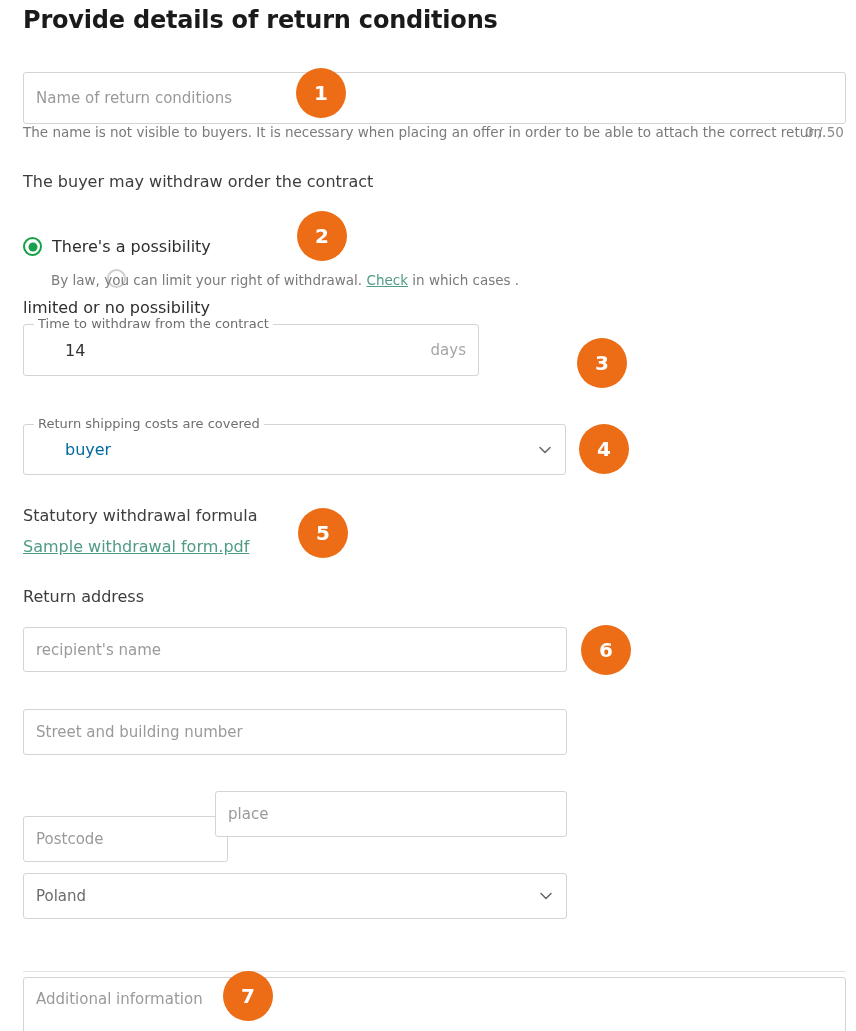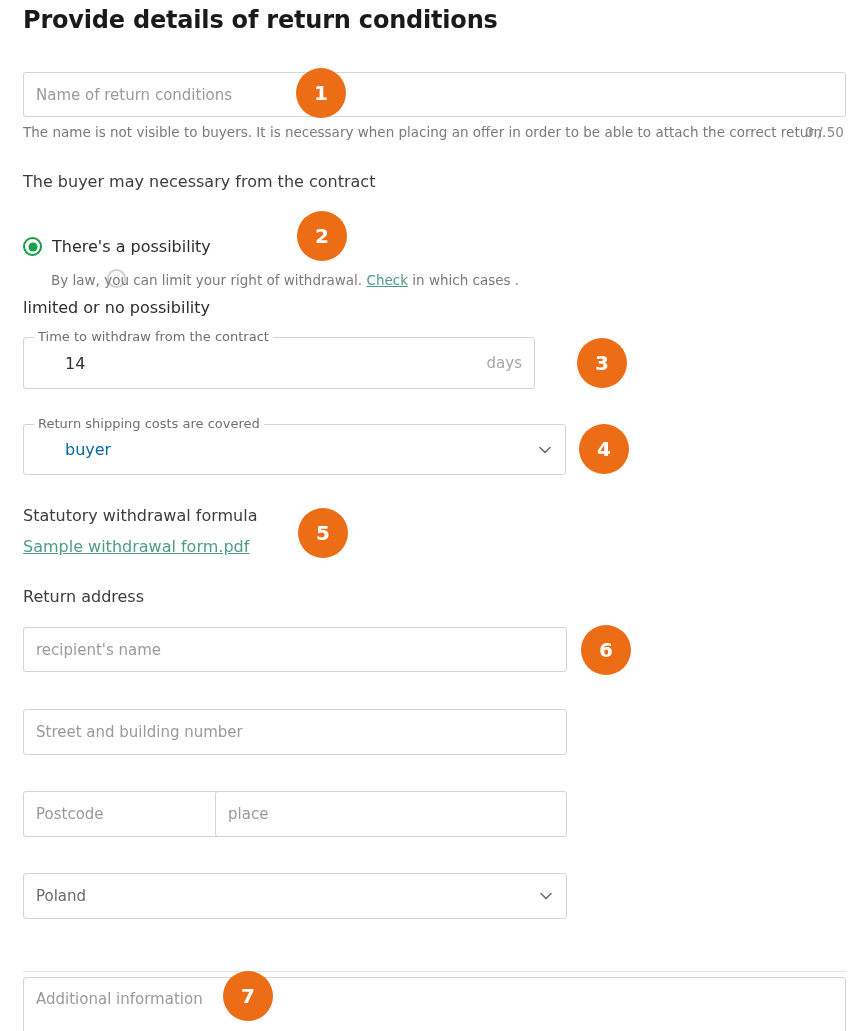--- a/index.html
+++ b/index.html
@@ -185,43 +185,43 @@
     z-index: 20;
   }
 </style>
 </head>
 <body>
 
 <div id="page">
 
   <div class="page-title">Provide details of return conditions</div>
 
-  <div class="field" style="left:23px; top:72px; width:823px; height:45px;">
+  <div class="field" style="left:23px; top:72px; width:823px; height:52px;">
     <span class="ph">Name of return conditions</span>
   </div>
   <div class="helper" style="left:23px; top:124px;">The name is not visible to buyers. It is necessary when placing an offer in order to be able to attach the correct return.</div>
   <div class="counter" style="left:805px; top:124px;">0 / 50</div>
 
-  <div class="section-label" style="left:23px; top:172px;">The buyer may necessary from the contract</div>
+  <div class="section-label" style="left:23px; top:172px;">The buyer may withdraw order the contract</div>
 
   <div class="radio-row" style="left:23px; top:214px;">
     <span class="radio-outer checked"></span>
     <span class="radio-label">There's a possibility</span>
   </div>
 
   <div class="radio-row" style="left:23px; top:246px;flex-direction:column;">
     <span class="radio-outer"></span>
     <span class="radio-label">limited or no possibility</span>
   </div>
 
   <div class="helper" style="left:51px; top:272px;">
     <span>By law, you can limit your right of withdrawal. </span><a class="link" href="#">Check</a><span> in which cases .</span>
   </div>
 
-  <div class="outlined" style="left:23px; top:337px; width:512px; height:52px;">
+  <div class="outlined" style="left:23px; top:324px; width:456px; height:52px;">
     <span class="legend">Time to withdraw from the contract</span>
     <div class="content">
       <span class="value">14</span>
       <span class="suffix">days</span>
     </div>
   </div>
 
   <div class="outlined" style="left:23px; top:424px; width:543px; height:51px;">
     <span class="legend">Return shipping costs are covered</span>
     <div class="content">
@@ -240,21 +240,21 @@
   <div class="section-label" style="left:23px; top:587px;">Return address</div>
 
   <div class="field" style="left:23px; top:627px; width:544px; height:45px;">
     <span class="ph">recipient's name</span>
   </div>
 
   <div class="field" style="left:23px; top:709px; width:544px; height:46px;">
     <span class="ph">Street and building number</span>
   </div>
 
-  <div class="field" style="left:23px; top:791px; width:205px; height:46px;">
+  <div class="field" style="left:23px; top:816px; width:205px; height:46px;">
     <span class="ph">Postcode</span>
   </div>
 
   <div class="field" style="left:215px; top:791px; width:352px; height:46px;">
     <span class="ph">place</span>
   </div>
 
   <div class="field" style="left:23px; top:873px; width:544px; height:46px; justify-content:space-between;">
     <span class="val" style="color:#6b6b6b;">Poland</span>
     <span class="chev">

